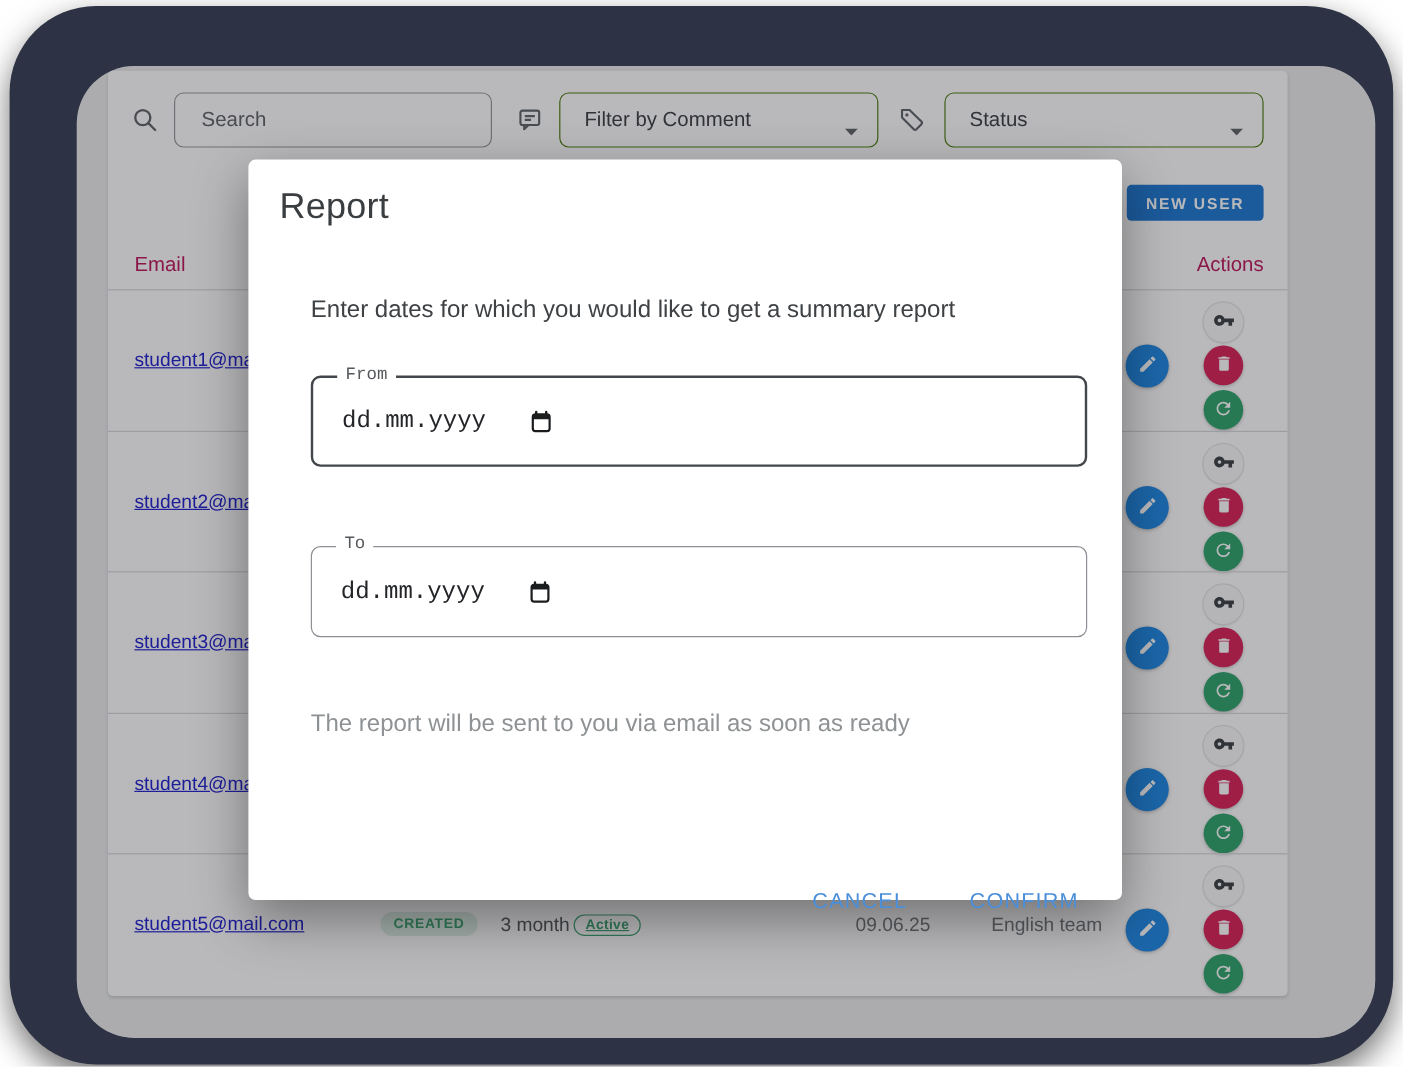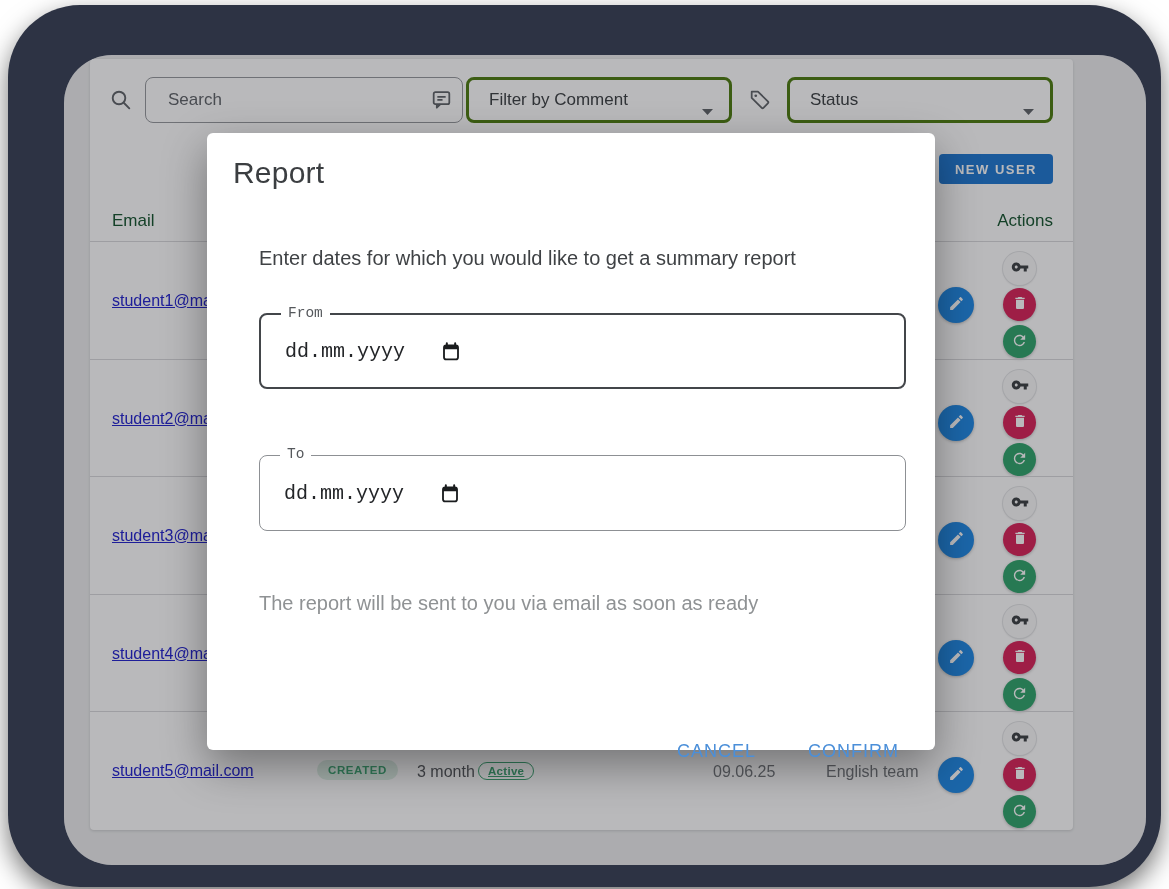--- a/index.html
+++ b/index.html
@@ -20,41 +20,41 @@
   
   .card { position:absolute; left:26px; top:4px; width:983px; height:771px;
           background:#ffffff; border-radius:4px; box-shadow:0 1px 3px rgba(0,0,0,.14); }
 
   
   .tb-icon { position:absolute; display:flex; align-items:center; justify-content:center; }
   .search-glyph { left:18px; top:28px; width:26px; height:26px; }
   .comment-glyph { left:338px; top:27px; width:26px; height:26px; }
   .tag-glyph { left:656px; top:27px; width:26px; height:26px; }
 
-  .search-box { position:absolute; left:55px; top:18px; width:318px; height:46px;
+  .search-box { position:absolute; left:55px; top:18px; width:265px; height:46px;
                 border:1px solid #95989c; border-radius:8px; background:transparent;
                 padding:0 16px 0 22px; font-family:"Liberation Sans",sans-serif;
                 font-size:17px; color:#0f172a; outline:none; }
   .search-box::placeholder { color:#5f6368; opacity:1; }
 
   .select { position:absolute; top:18px; width:266px; height:46px;
-            border:3px solid #4d7c0f; border-radius:8px;
+            border:1px solid #4d7c0f; border-radius:8px;
             display:flex; align-items:center; padding:0 40px 0 20px;
             font-size:17px; color:#3c4043; cursor:pointer; }
   .select .caret { position:absolute; right:16px; top:20px; }
   .select-comment { left:376px; }
   .select-status  { left:697px; }
 
   .new-user-btn { position:absolute; right:20px; top:95px; height:30px;
                   background:#1e78d2; color:#fff; border:none; border-radius:4px;
                   padding:0 16px; font-family:"Liberation Sans",sans-serif;
                   font-size:13px; font-weight:600; letter-spacing:1.5px; cursor:pointer; }
 
   
-  .th { position:absolute; top:152px; font-size:17px; color:#14532d; }
+  .th { position:absolute; top:152px; font-size:17px; color:#be185d; }
   .th-email { left:22px; }
   .th-actions { right:20px; }
 
   .row { position:absolute; left:0; width:100%; height:118px; border-top:1px solid #d8d9db; }
   .row-1 { top:182px; } .row-2 { top:300px; } .row-3 { top:417px; }
   .row-4 { top:535px; } .row-5 { top:652px; }
 
   .email-link { position:absolute; left:22px; top:50%; transform:translateY(-50%);
                 font-size:16px; color:#2222cf; text-decoration:underline; white-space:nowrap; }
 

